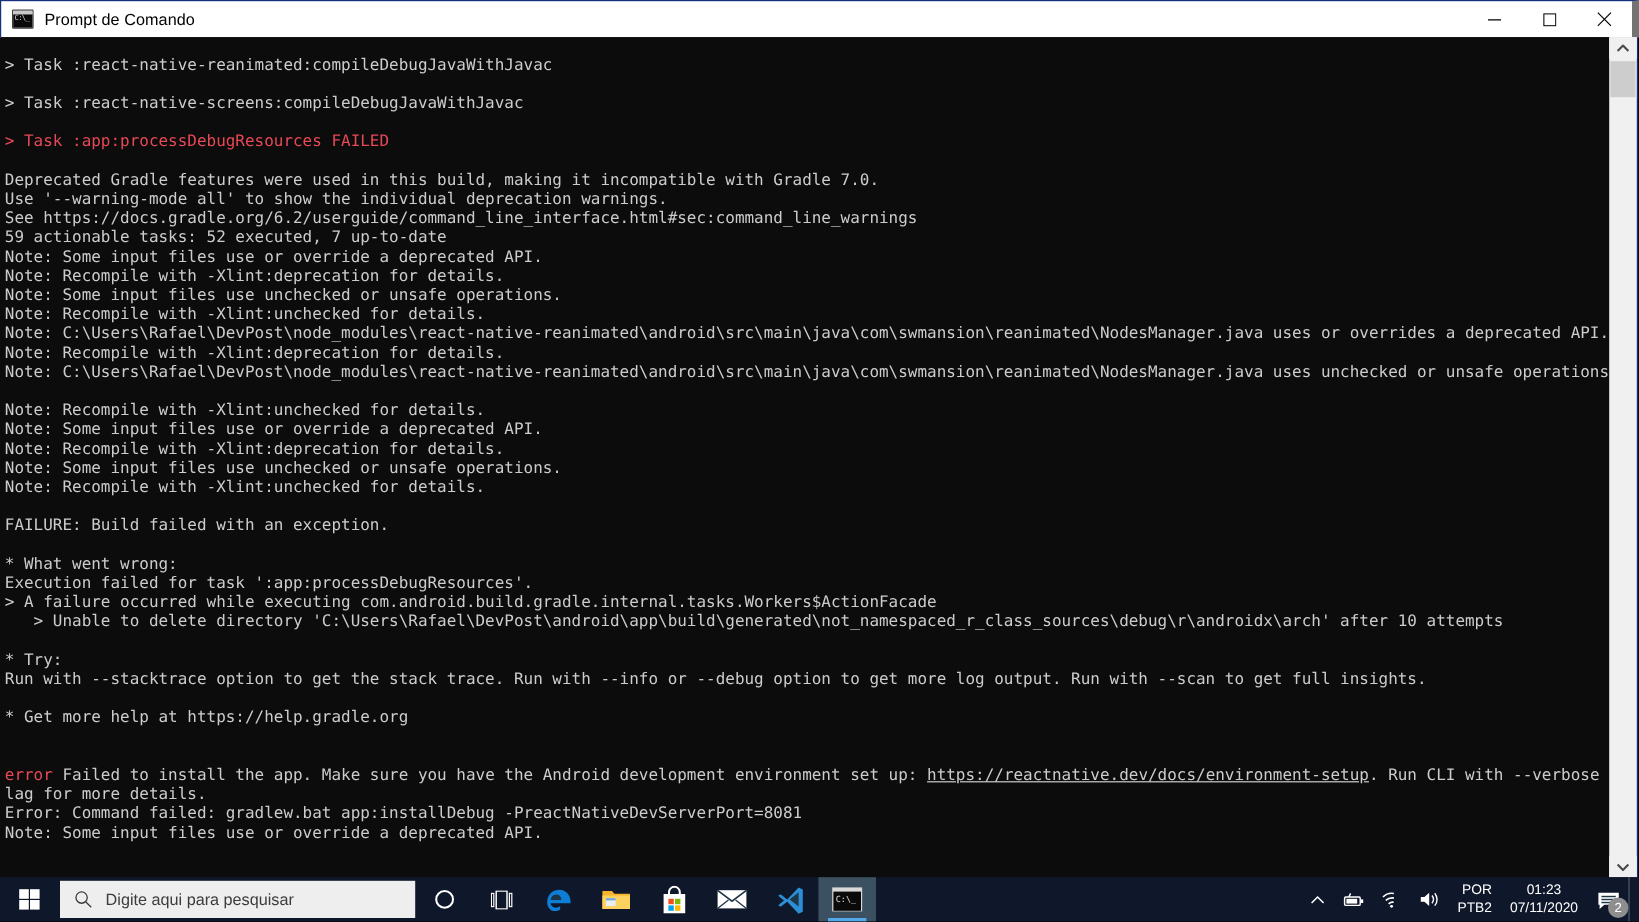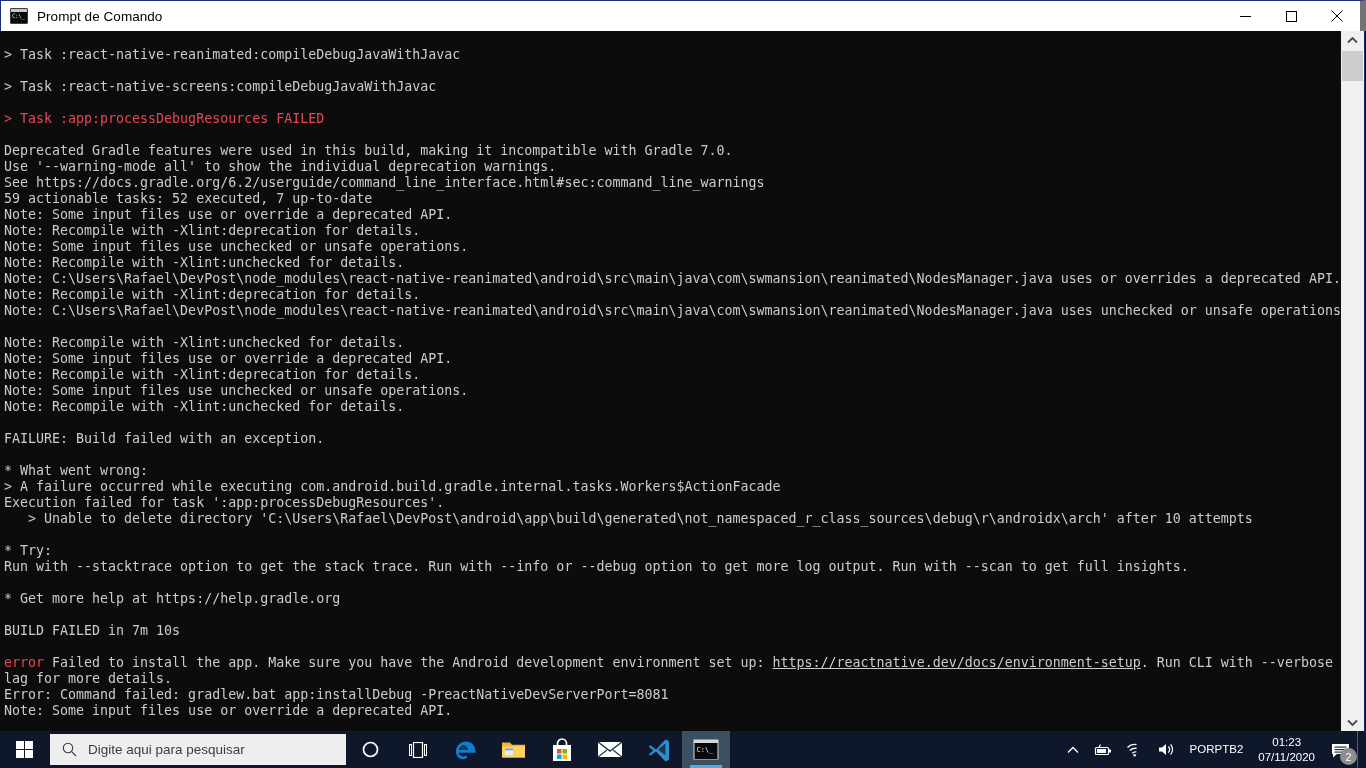--- a/index.html
+++ b/index.html
@@ -220,22 +220,22 @@
   .tray-item {
     display: flex;
     align-items: center;
     justify-content: center;
     height: 37px;
     padding: 0 7px;
     flex: none;
   }
   .tray-lang {
     display: flex;
-    flex-direction: row;
-    align-items: center;
+    flex-direction: column;
+    align-items: flex-end;
     justify-content: center;
     color: #ffffff;
     font-size: 11.5px;
     line-height: 15px;
     font-family: "Liberation Sans", sans-serif;
     padding: 0 7px;
     height: 37px;
   }
   .tray-clock {
     display: flex;
@@ -334,30 +334,29 @@
         <div class="line c-grey">&nbsp;</div>
         <div class="line c-grey">Note: Recompile with -Xlint:unchecked for details.</div>
         <div class="line c-grey">Note: Some input files use or override a deprecated API.</div>
         <div class="line c-grey">Note: Recompile with -Xlint:deprecation for details.</div>
         <div class="line c-grey">Note: Some input files use unchecked or unsafe operations.</div>
         <div class="line c-grey">Note: Recompile with -Xlint:unchecked for details.</div>
         <div class="line c-grey">&nbsp;</div>
         <div class="line c-grey">FAILURE: Build failed with an exception.</div>
         <div class="line c-grey">&nbsp;</div>
         <div class="line c-grey">* What went wrong:</div>
+        <div class="line c-grey">Execution failed for task ':app:processDebugResources'.</div>
         <div class="line c-grey">&gt; A failure occurred while executing com.android.build.gradle.internal.tasks.Workers$ActionFacade</div>
-        <div class="line c-grey">Execution failed for task ':app:processDebugResources'.</div>
         <div class="line c-grey">   &gt; Unable to delete directory 'C:\Users\Rafael\DevPost\android\app\build\generated\not_namespaced_r_class_sources\debug\r\androidx\arch' after 10 attempts</div>
         <div class="line c-grey">&nbsp;</div>
         <div class="line c-grey">* Try:</div>
         <div class="line c-grey">Run with --stacktrace option to get the stack trace. Run with --info or --debug option to get more log output. Run with --scan to get full insights.</div>
         <div class="line c-grey">&nbsp;</div>
         <div class="line c-grey">* Get more help at https://help.gradle.org</div>
         <div class="line c-grey">&nbsp;</div>
-        <div class="line c-grey">BUILD FAILED in 7m 10s</div>
         <div class="line c-grey">&nbsp;</div>
         <div class="line"><span class="c-red">error</span><span class="c-grey"> Failed to install the app. Make sure you have the Android development environment set up: </span><span class="c-grey underline">https://reactnative.dev/docs/environment-setup</span><span class="c-grey">. Run CLI with --verbose f</span></div>
         <div class="line c-grey">lag for more details.</div>
         <div class="line c-grey">Error: Command failed: gradlew.bat app:installDebug -PreactNativeDevServerPort=8081</div>
         <div class="line c-grey">Note: Some input files use or override a deprecated API.</div>
       </div>
   </div>
 
   <div class="scrollbar">
     <div class="sb-arrow top">

